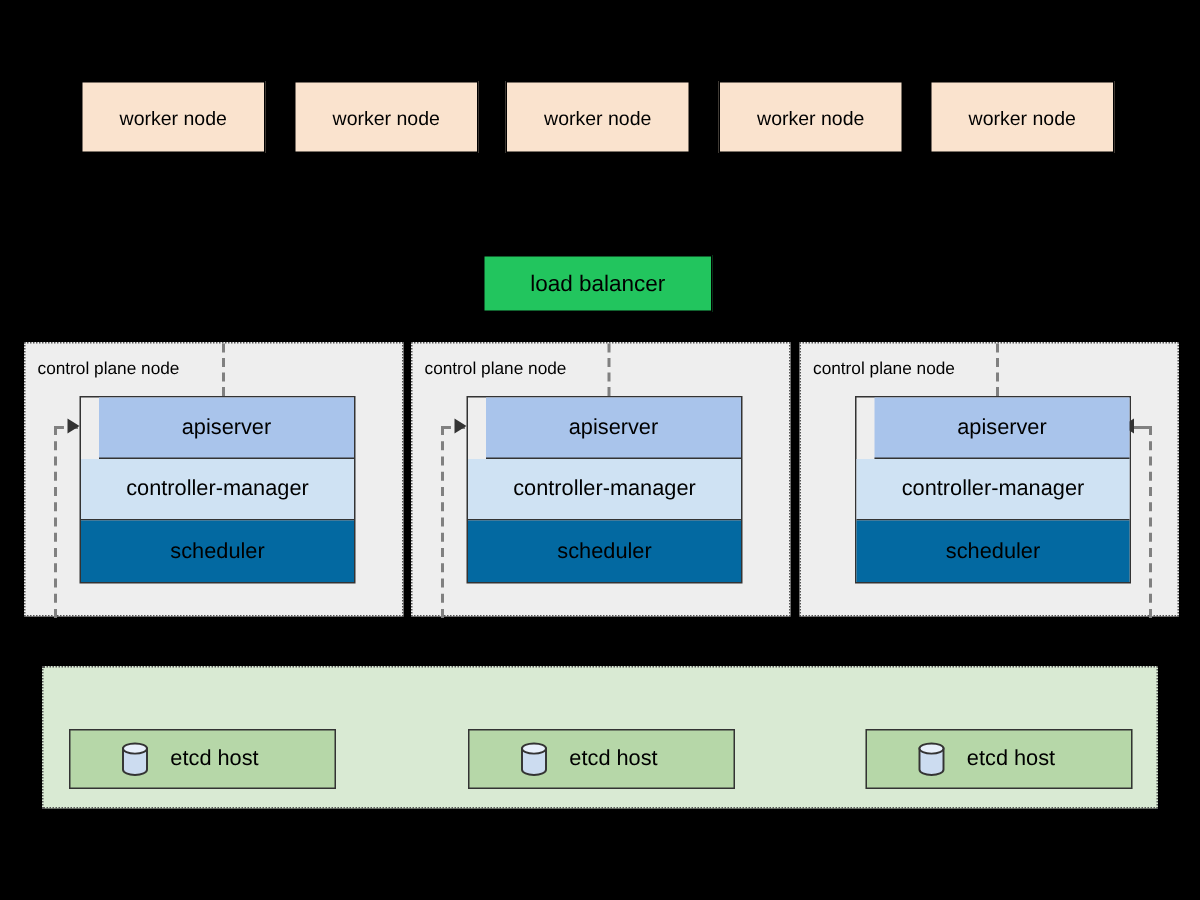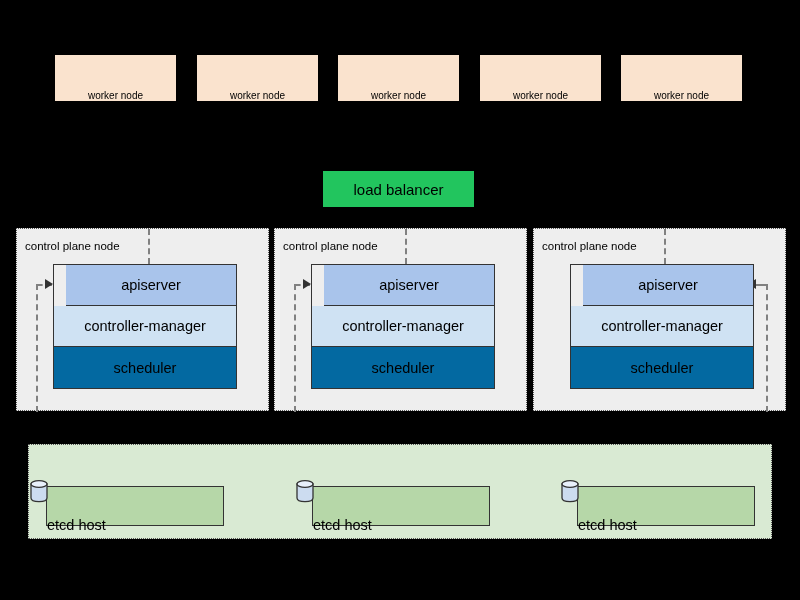--- a/index.html
+++ b/index.html
@@ -26,23 +26,23 @@
   
   .worker-node {
     position: absolute;
     top: 54px;
     width: 123px;
     height: 48px;
     background: #fae3ce;
     border: 1px solid #000000;
     box-sizing: border-box;
     display: flex;
-    align-items: flex-end;
+    align-items: center;
     justify-content: center;
-    font-size: 10px;
+    font-size: 13px;
     color: #000000;
     white-space: nowrap;
   }
   .wn0 { left: 54px; }
   .wn1 { left: 196px; }
   .wn2 { left: 337px; }
   .wn3 { left: 479px; }
   .wn4 { left: 620px; }
 
   
@@ -200,26 +200,26 @@
   }
   .etcd-host {
     position: absolute;
     top: 41px;
     width: 178px;
     height: 40px;
     background: #b6d7a8;
     border: 1px solid #333333;
     box-sizing: border-box;
     display: flex;
+    align-items: center;
     justify-content: center;
     gap: 14px;
     font-size: 14.5px;
     color: #000000;
     white-space: nowrap;
-    flex-direction: column;
   }
   .eh0 { left: 17px; }
   .eh1 { left: 283px; }
   .eh2 { left: 548px; }
   .etcd-host .db-icon {
     display: inline-flex;
     align-items: center;
     margin-left: -18px;
   }
 </style>

